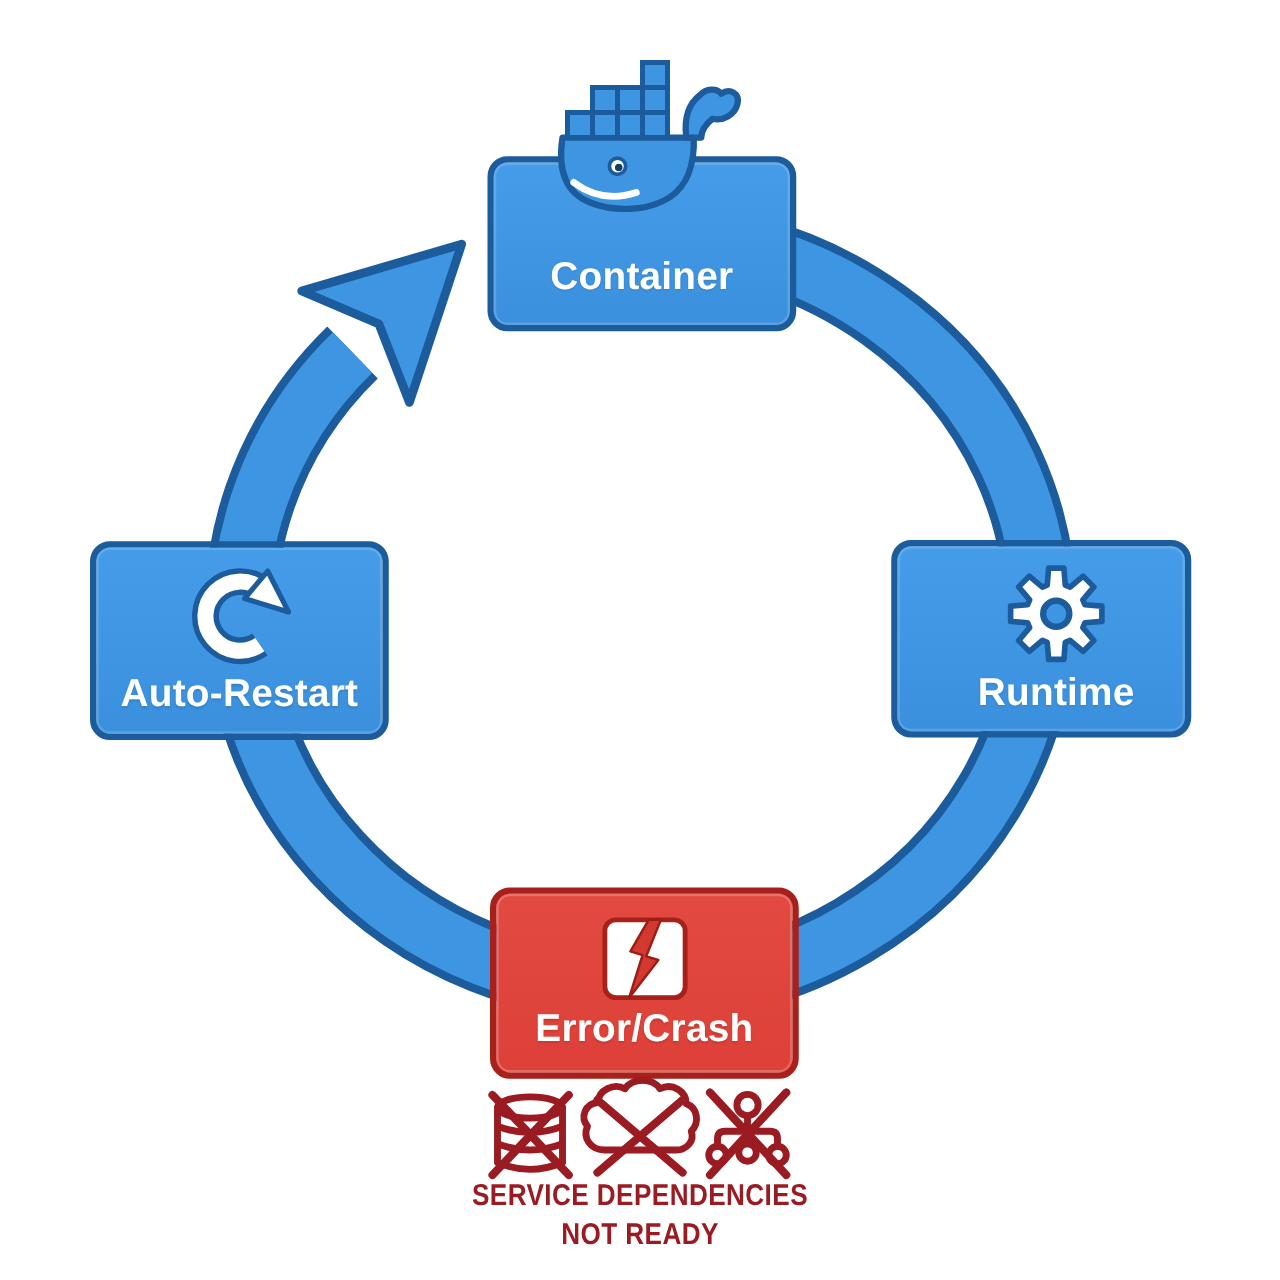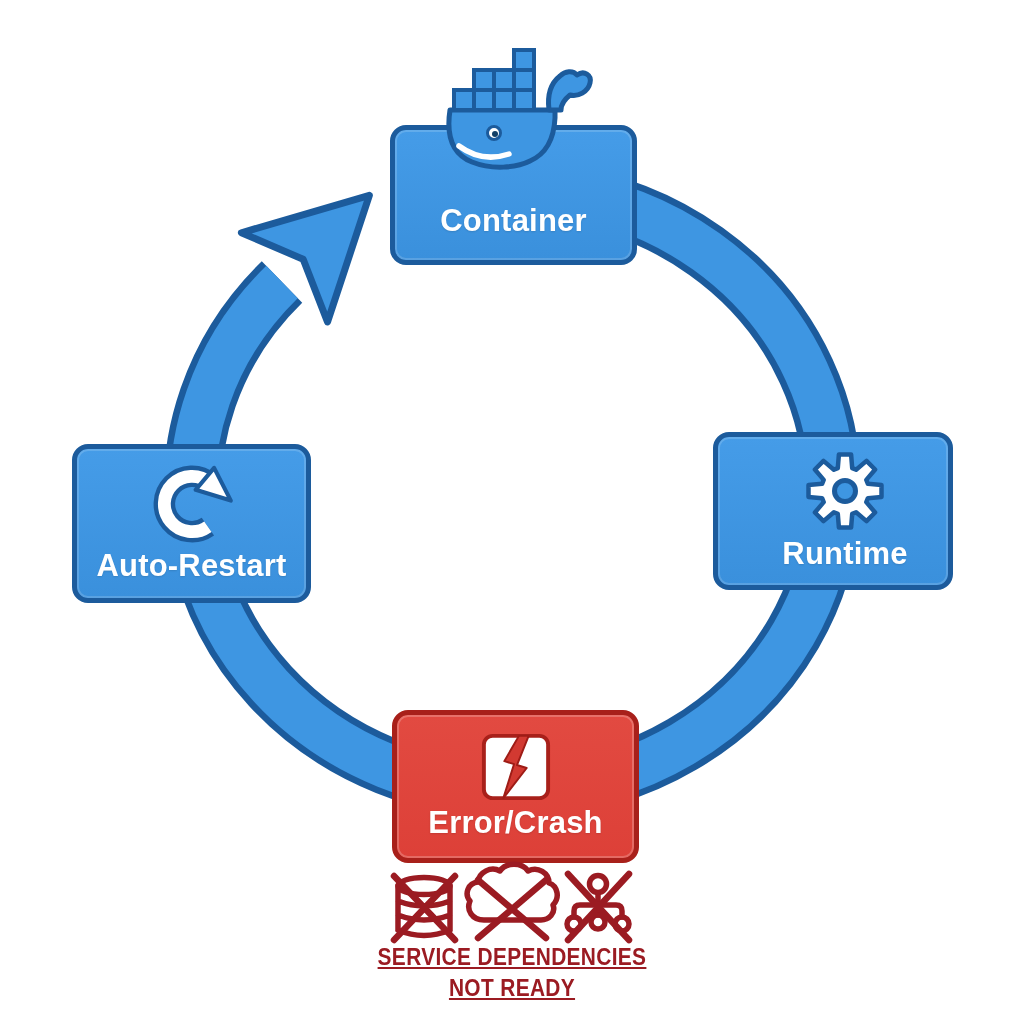--- a/index.html
+++ b/index.html
@@ -21,21 +21,21 @@
         border:5px solid var(--node-blue-border,#1c5b9c);
         box-shadow:inset 0 0 0 2px rgba(255,255,255,.16);}
   .red{background:linear-gradient(180deg,#e24a41,#dd4038);
        border:5px solid var(--node-red-border,#a8201a);
        box-shadow:inset 0 0 0 2px rgba(255,255,255,.22);}
   .label{color:#fff;font-weight:bold;font-size:31px;line-height:38px;text-align:center;
          letter-spacing:.2px;text-shadow:0 1px 2px rgba(0,0,0,.12);}
   .two-line span{display:block;margin-top:19px;}
 
   #node-top{left:390px;top:125px;width:247px;height:140px;padding-top:32px;}
-  #node-left{left:72px;top:433px;width:239px;height:159px;gap:2px;margin-top:11px;}
+  #node-left{left:72px;top:433px;width:239px;height:159px;gap:2px;}
   #node-right{left:713px;top:432px;width:240px;height:158px;gap:2px;padding-left:24px;}
   #node-bottom{left:392px;top:710px;width:247px;height:153px;gap:1px;}
 
   .arc-dark{fill:none;stroke:var(--node-blue-border,#1c5b9c);stroke-width:21;}
   .arc-white{fill:none;stroke:#fff;stroke-width:12.5;}
   .arrow-tri{fill:#fff;stroke:var(--node-blue-border,#1c5b9c);stroke-width:4;stroke-linejoin:round;}
 
   .gear-body{fill:#fff;stroke:var(--node-blue-border,#1c5b9c);stroke-width:4.5;stroke-linejoin:round;}
   .gear-hole{fill:var(--node-blue,#3e96e2);stroke:var(--node-blue-border,#1c5b9c);stroke-width:5;}
 
@@ -48,21 +48,21 @@
   .eye{fill:#fff;stroke:var(--node-blue-border,#1c5b9c);stroke-width:3;}
   .pupil{fill:#123f66;}
   .smile{fill:none;stroke:#fff;stroke-width:5.5;stroke-linecap:round;}
 
   .xicon{fill:none;stroke:var(--alert-red,#9b1b22);stroke-width:5.5;
          stroke-linecap:round;stroke-linejoin:round;}
   .xx{stroke-width:6.5;}
 
   .caption{position:absolute;left:262px;top:941px;width:500px;text-align:center;
            color:var(--alert-red,#9b1b22);font-weight:bold;font-size:24px;
-           line-height:31px;z-index:2;letter-spacing:.4px;text-decoration:underline;}
+           line-height:31px;z-index:2;letter-spacing:.4px;}
   .squeeze{transform:scaleX(.87);transform-origin:50% 50%;}
 </style>
 </head>
 <body>
 
 <div class="stage">
 
   <svg class="layer ring-layer" viewBox="0 0 1024 1024">
     <path class="ring-border" d="M413 205 A320 300 0 1 1 282 282"></path>
     <path class="ring-fill" d="M413 205 A320 300 0 1 1 282 282"></path>

